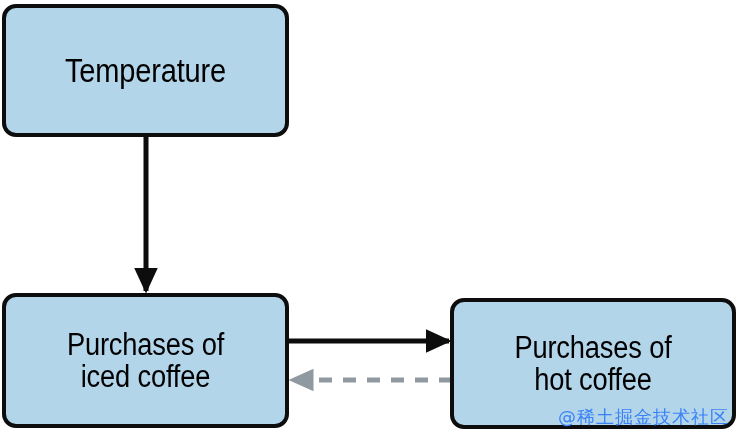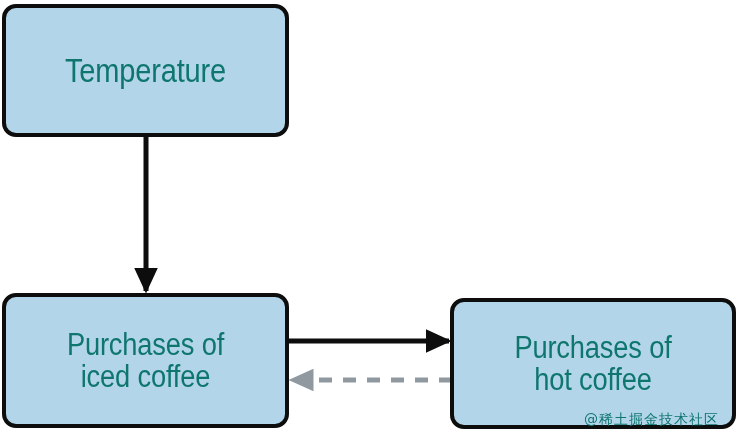--- a/index.html
+++ b/index.html
@@ -18,21 +18,21 @@
   .node {
     position: absolute;
     box-sizing: border-box;
     background: #b2d5ea;
     border: 4px solid #0d0d0d;
     border-radius: 14px;
     display: flex;
     align-items: center;
     justify-content: center;
     text-align: center;
-    color: #0f766e;
+    color: #000000;
     line-height: 1.02;
     letter-spacing: -0.2px;
     z-index: 2;
   }
   .node-label {
     display: block;
     width: 100%;
     padding: 0 6px;
     white-space: pre-line;
     transform: scaleX(0.88);
@@ -59,24 +59,24 @@
   #edges {
     position: absolute;
     left: 0; top: 0;
     width: 737px; height: 433px;
     z-index: 1;
   }
 
   
   #watermark {
     position: absolute;
-    right: 18px;
+    right: 8px;
     bottom: 4px;
-    font-size: 14px;
-    color: #0f766e;
+    font-size: 18px;
+    color: #3b82f6;
     letter-spacing: 1px;
     z-index: 3;
     pointer-events: none;
     white-space: nowrap;
     font-family: "DejaVu Sans", sans-serif;
   }
 </style>
 </head>
 <body>
 

